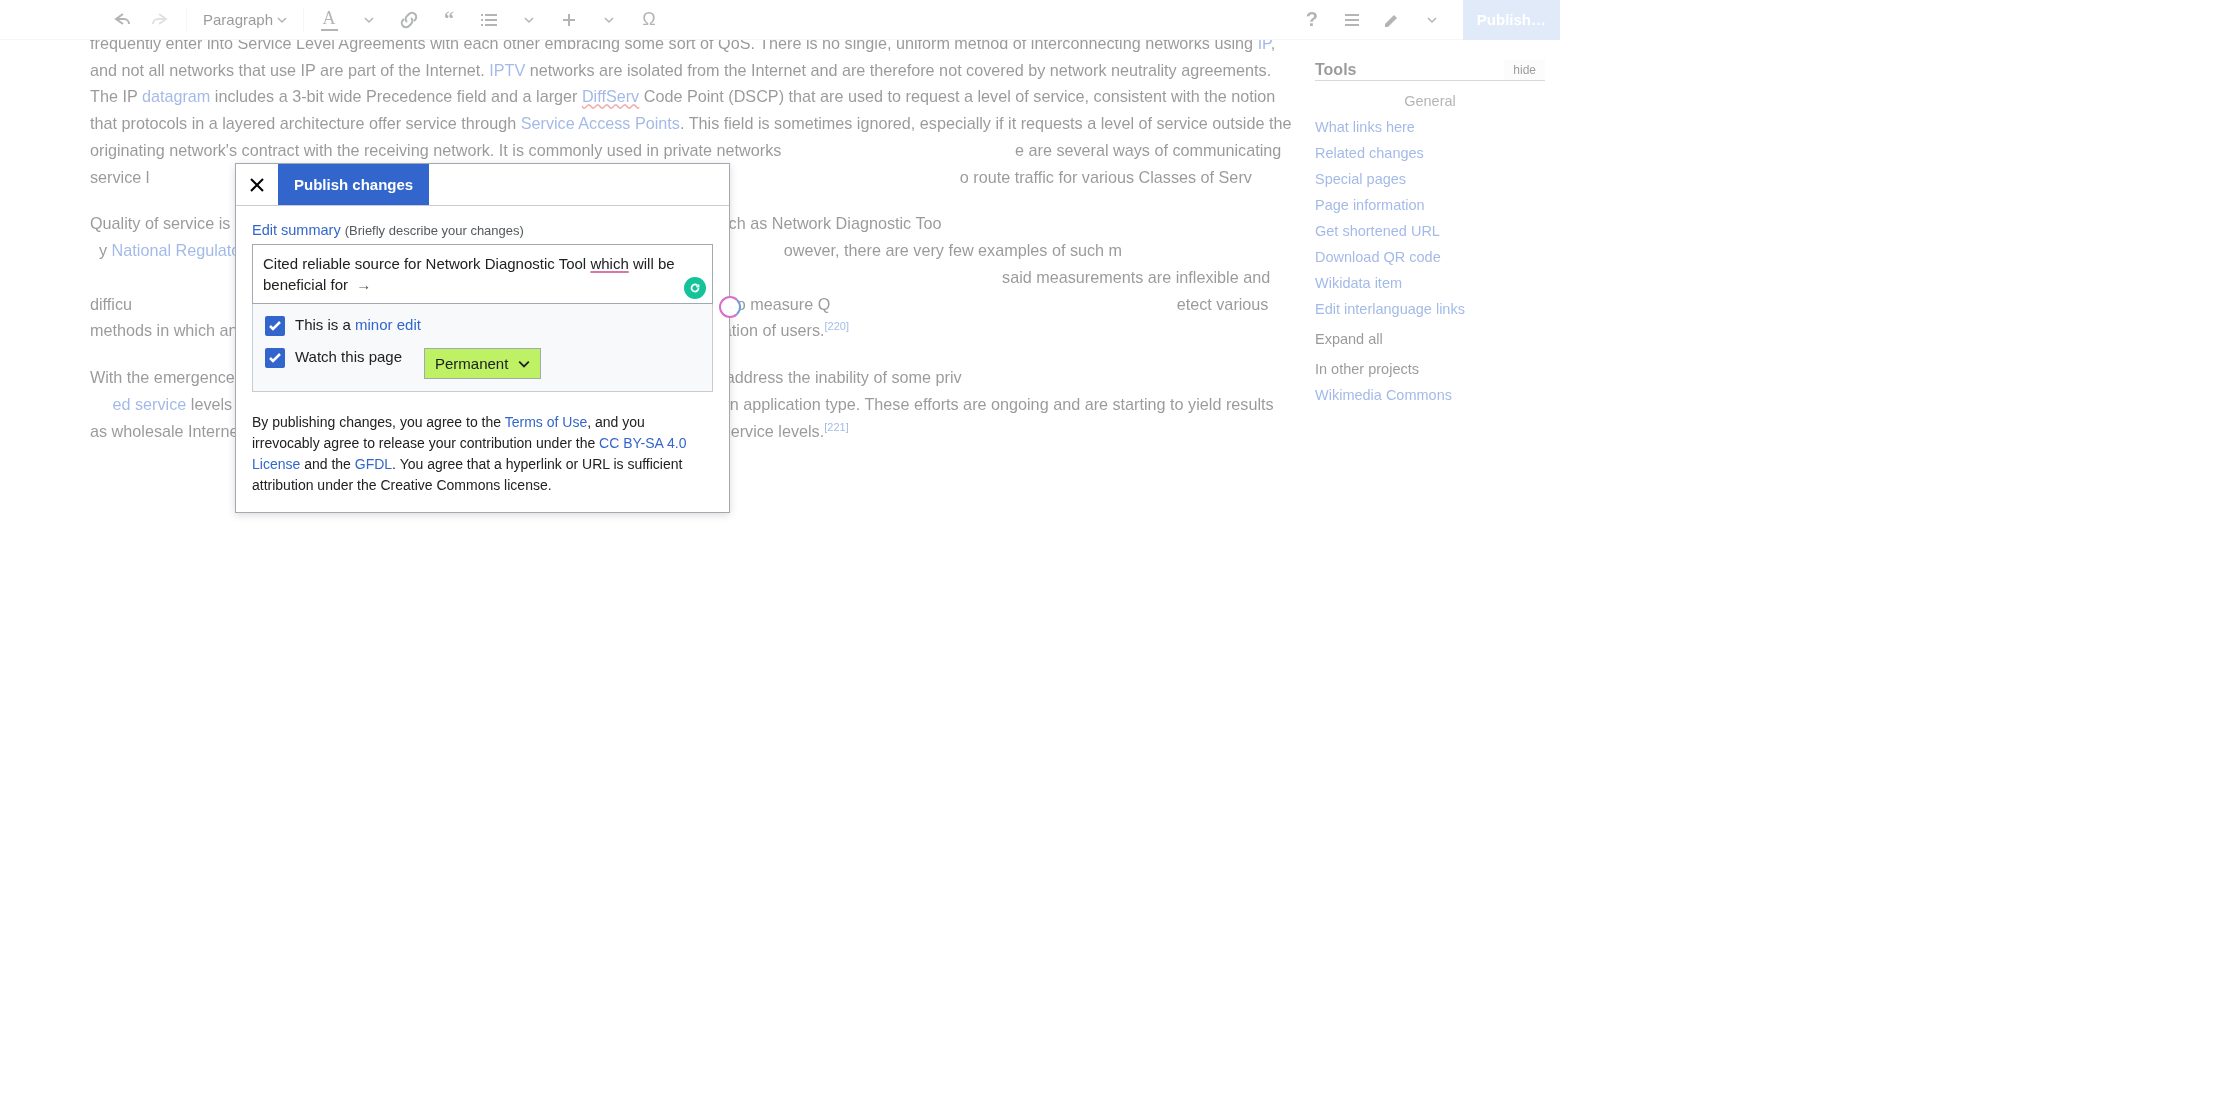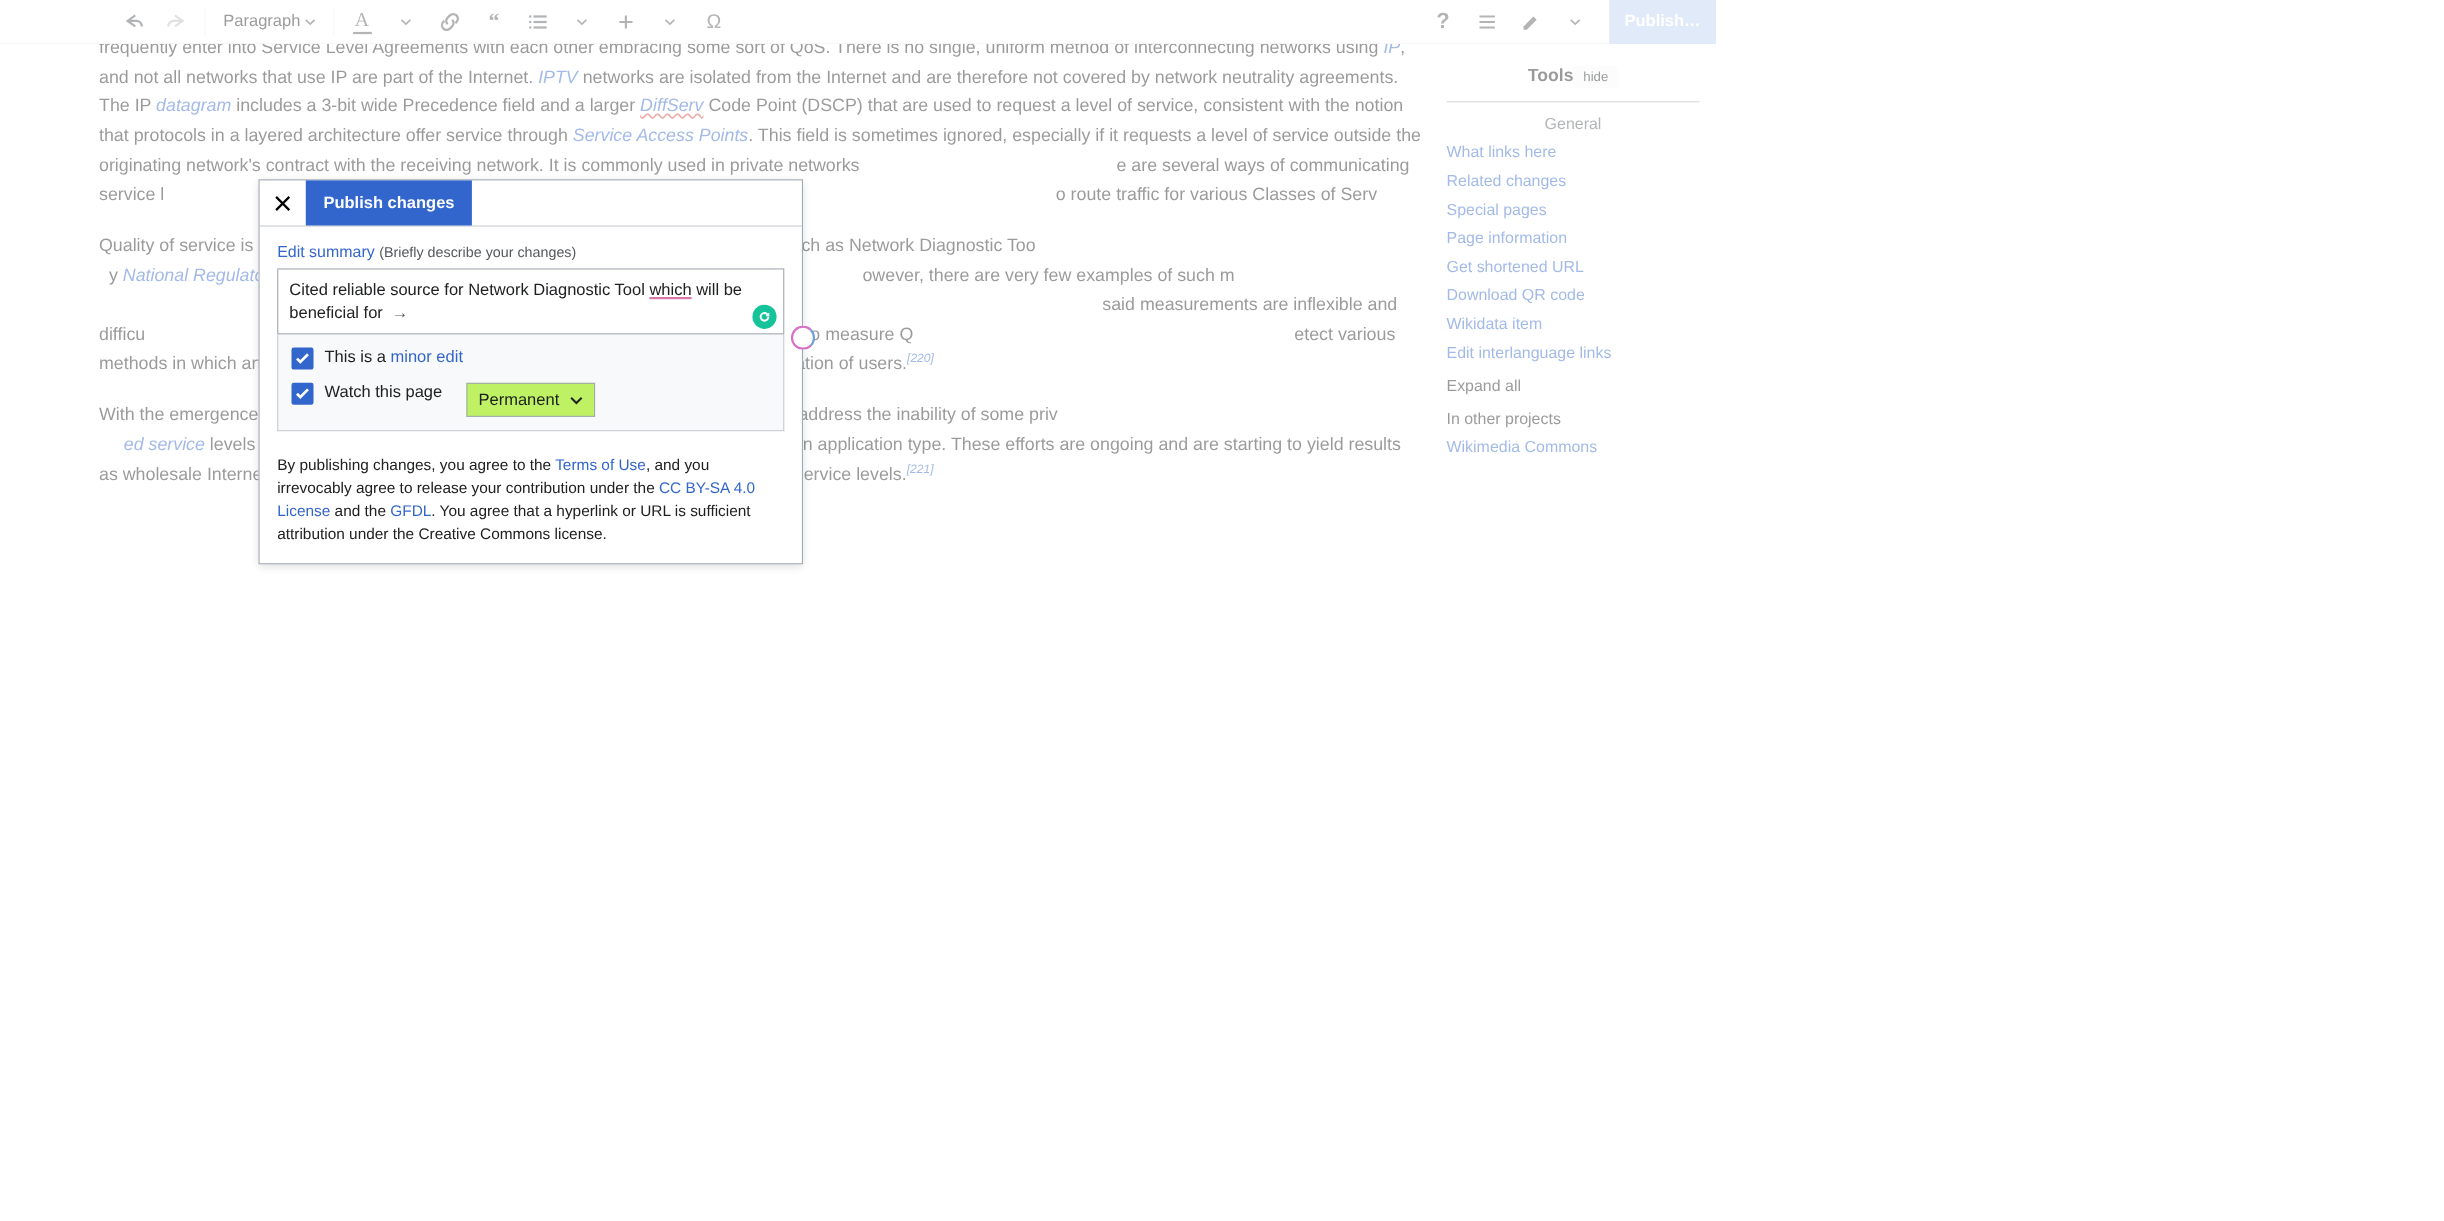--- a/index.html
+++ b/index.html
@@ -61,34 +61,34 @@
   }
   .content {
     flex: 1;
     padding: 0 20px 0 90px;
     font-size: 16.2px;
     line-height: 1.65;
     color: #202122;
     overflow: hidden;
   }
   .content p { margin-bottom: 20px; }
-  .content a { color: #3366cc; text-decoration: none; font-style: italic; }
+  .content a { color: #3366cc; text-decoration: none; }
   .content sup { font-size: 11px; }
   .content sup a { color: #3366cc; }
   .spellred { text-decoration: underline wavy #d8504d; text-decoration-skip-ink: none;}
   
   
   .sidebar {
     width: 245px;
     padding: 20px 15px 0 0;
     font-size: 14.5px;
   }
   .side-header {
-    display:flex; align-items:center; justify-content:center;
-    padding-bottom: 12px; border-bottom: 1px solid #a2a9b1;
+    display:flex; align-items:center; justify-content:space-between;
+    padding-bottom: 0; border-bottom: 1px solid #a2a9b1;
     margin-bottom: 12px;
   }
   .side-header h3 { font-size: 16px; font-weight: 600; }
   .hide-btn { font-size: 12px; background:#f8f9fa; border:1px solid #f8f9fa; padding:2px 8px; cursor:pointer; color:#202122;}
   .side-section-title { color: #54595d; font-size: 14.5px; margin: 10px 0; text-align: center; }
   .side-link { color:#3366cc; margin: 10px 0; cursor:pointer; display:block; }
   .side-plain { color:#202122; margin: 14px 0 10px 0; display:block;}
   
   
   .overlay {

